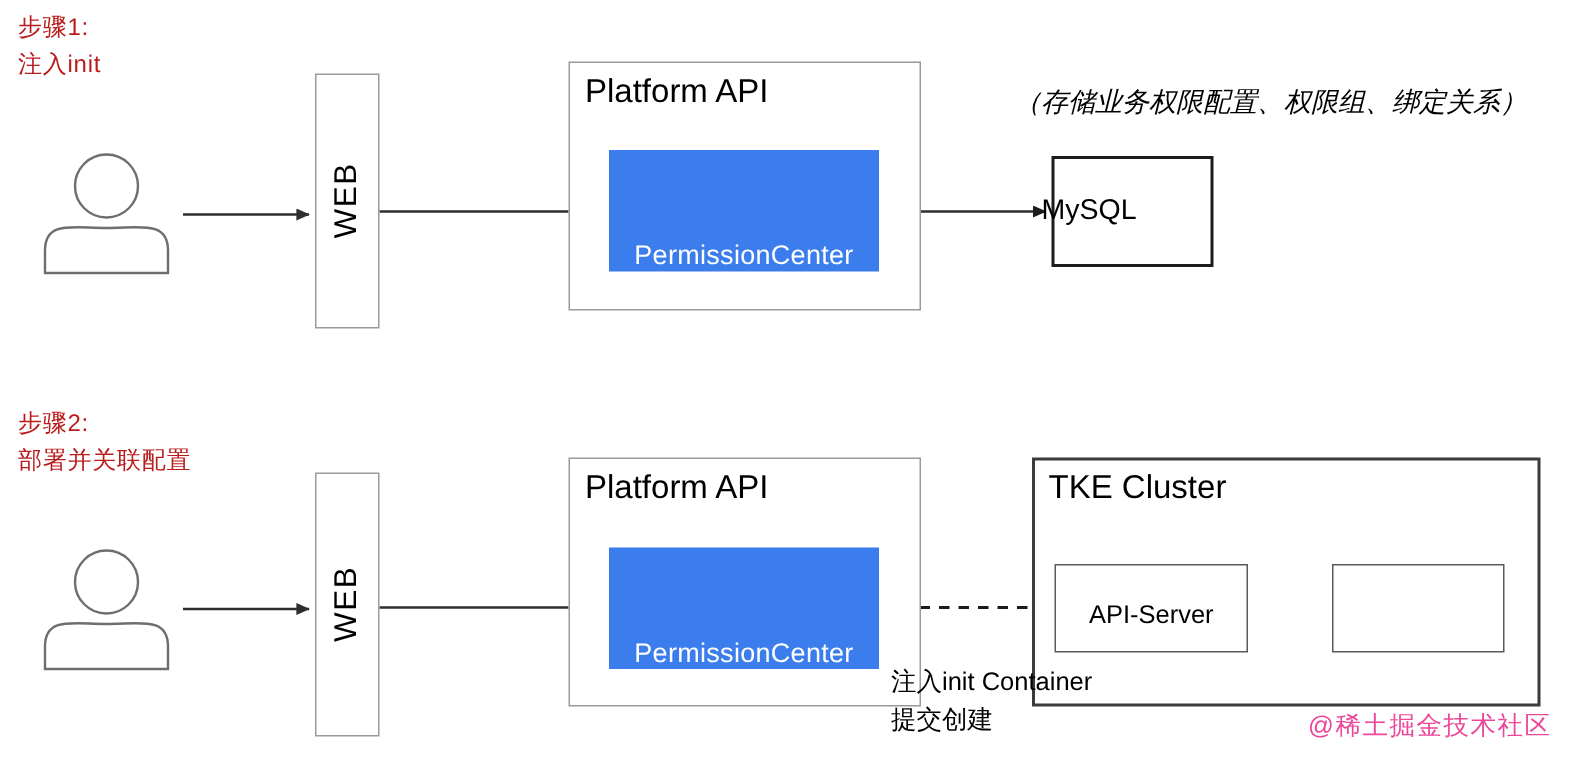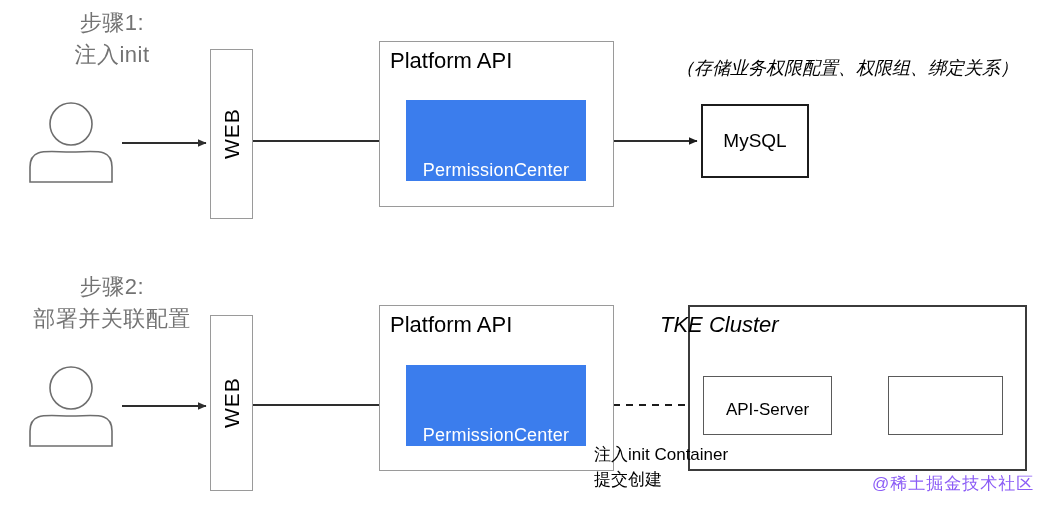--- a/index.html
+++ b/index.html
@@ -26,23 +26,23 @@
     width: 1058px;
     height: 506px;
   }
   .txt {
     position: absolute;
     white-space: nowrap;
     line-height: 1.15;
   }
   
   .step-caption {
-    text-align: center;
-    font-size: 22px;
-    color: #737373;
+    text-align: left;
+    font-size: 16px;
+    color: #b91c1c;
     letter-spacing: 0.5px;
   }
   .step-caption .l1 { display: block; }
   .step-caption .l2 { display: block; margin-top: 7px; }
 
   
   .box {
     position: absolute;
     box-sizing: border-box;
     background: #ffffff;
@@ -103,21 +103,21 @@
     font-size: 17px;
     color: #000000;
     white-space: nowrap;
     line-height: 1.45;
   }
   .annot-small span { display: block; }
 
   .watermark {
     position: absolute;
     font-size: 17px;
-    color: #8b5cf6;
+    color: #ec4899;
     white-space: nowrap;
     letter-spacing: 1px;
   }
 </style>
 </head>
 <body>
 
 <div id="canvas">
 
   <svg id="svg-layer" viewBox="0 0 1058 506" xmlns="http://www.w3.org/2000/svg">
@@ -163,40 +163,40 @@
   <div class="box box-thin" style="left:210px; top:49px; width:43px; height:170px;"></div>
   <div class="vlabel" style="left:210px; top:49px; width:43px; height:170px;">WEB</div>
 
   <div class="box box-thin" style="left:379px; top:41px; width:235px; height:166px;"></div>
   <div class="box-title" style="left:390px; top:48px;">Platform API</div>
   <div class="svc-blue" style="left:406px; top:100px; width:180px; height:81px; background:#3b7ded;">
     <span>PermissionCenter</span>
   </div>
 
   <div class="box box-dark" style="left:701px; top:104px; width:108px; height:74px;"></div>
-  <div class="inner-label" style="left:701px; top:104px; width:108px; height:74px; font-size:19px;">MySQL</div>
+  <div class="inner-label" style="left:672px; top:104px; width:108px; height:74px; font-size:19px;">MySQL</div>
 
   <div class="annot" style="left:676px; top:56px;font-style:italic;">（存储业务权限配置、权限组、绑定关系）</div>
 
   <div class="txt step-caption" style="left:12px; top:274px; width:200px;">
     <span class="l1">步骤2:</span>
     <span class="l2">部署并关联配置</span>
   </div>
 
   <div class="box box-thin" style="left:210px; top:315px; width:43px; height:176px;"></div>
   <div class="vlabel" style="left:210px; top:315px; width:43px; height:176px;">WEB</div>
 
   <div class="box box-thin" style="left:379px; top:305px; width:235px; height:166px;"></div>
   <div class="box-title" style="left:390px; top:312px;">Platform API</div>
   <div class="svc-blue" style="left:406px; top:365px; width:180px; height:81px; background:#3b7ded;">
     <span>PermissionCenter</span>
   </div>
 
   <div class="box box-med" style="left:688px; top:305px; width:339px; height:166px;"></div>
-  <div class="box-title" style="left:660px; top:312px;font-style:italic;">TKE Cluster</div>
+  <div class="box-title" style="left:699px; top:312px;">TKE Cluster</div>
 
   <div class="box box-thin" style="left:703px; top:376px; width:129px; height:59px; border-color:#5a5a5a;"></div>
   <div class="inner-label" style="left:703px; top:376px; width:129px; height:67px;">API-Server</div>
 
   <div class="box box-thin" style="left:888px; top:376px; width:115px; height:59px; border-color:#5a5a5a;"></div>
 
   <div class="annot-small" style="left:594px; top:443px;">
     <span>注入init Container</span>
     <span style="">提交创建</span>
   </div>

